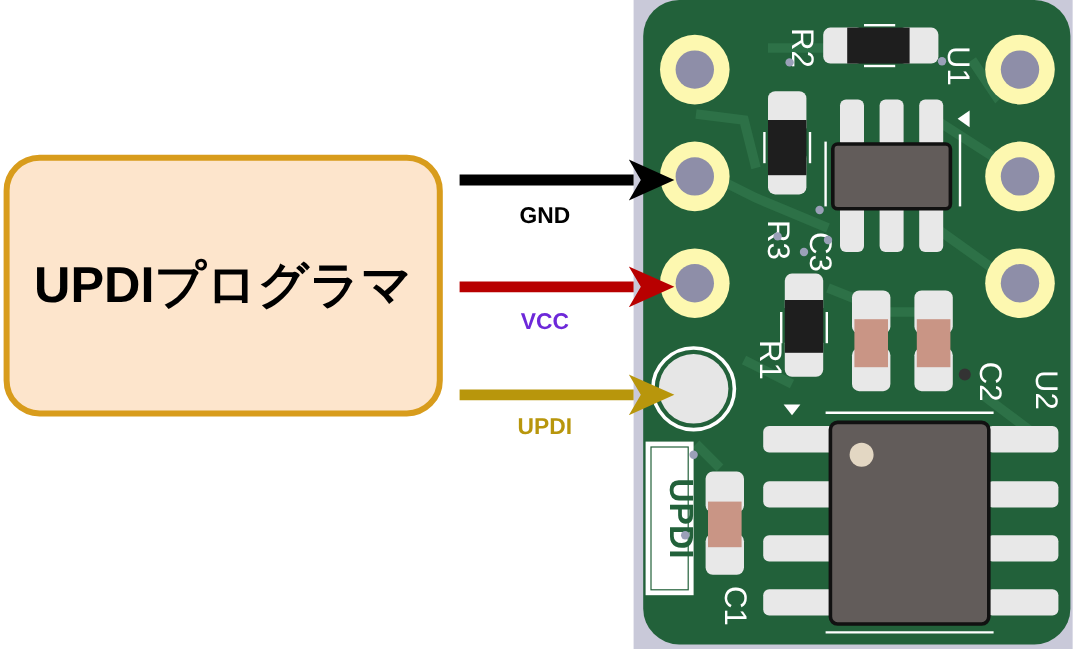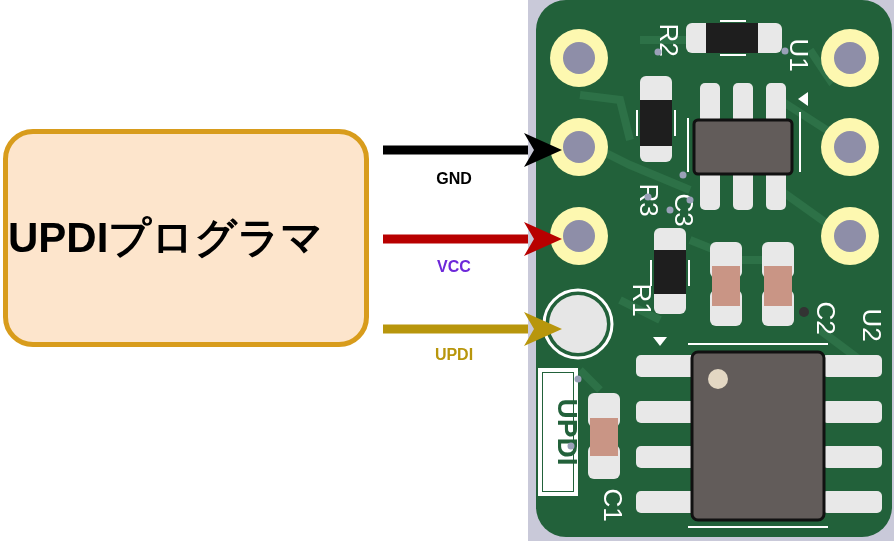--- a/index.html
+++ b/index.html
@@ -1,24 +1,24 @@
 <!DOCTYPE html>
 <html><head>
 <meta charset="utf-8">
 <style>
   html, body { margin:0; padding:0; background:#ffffff; }
   body { width:894px; height:541px; position:relative; overflow:hidden; font-family:"Liberation Sans", sans-serif; }
   #diagram { position:absolute; left:0; top:0; }
   .prog-box {
     position:absolute; left:3px; top:129px; width:366px; height:218px;
     background:#fde5cc; border:5px solid #d89c1c; border-radius:30px; box-sizing:border-box;
-    display:flex; align-items:center; 
+    display:flex; align-items:center; justify-content:center;
   }
   .prog-label { font-size:42px; font-weight:bold; color:#000; letter-spacing:0px; }
-  .sig-label { position:absolute; font-weight:bold; font-size:16px; width:120px; text-align:center; }
+  .sig-label { position:absolute; font-weight:bold; font-size:19px; width:120px; text-align:center; }
 </style>
 </head>
 <body>
 
 <div class="prog-box">
   <span class="prog-label">UPDIプログラマ</span>
 </div>
 
 <div class="sig-label" style="left:394px;top:170px;color:#000000;">GND</div>
 <div class="sig-label" style="left:394px;top:258px;color:#6d28d9;">VCC</div>

